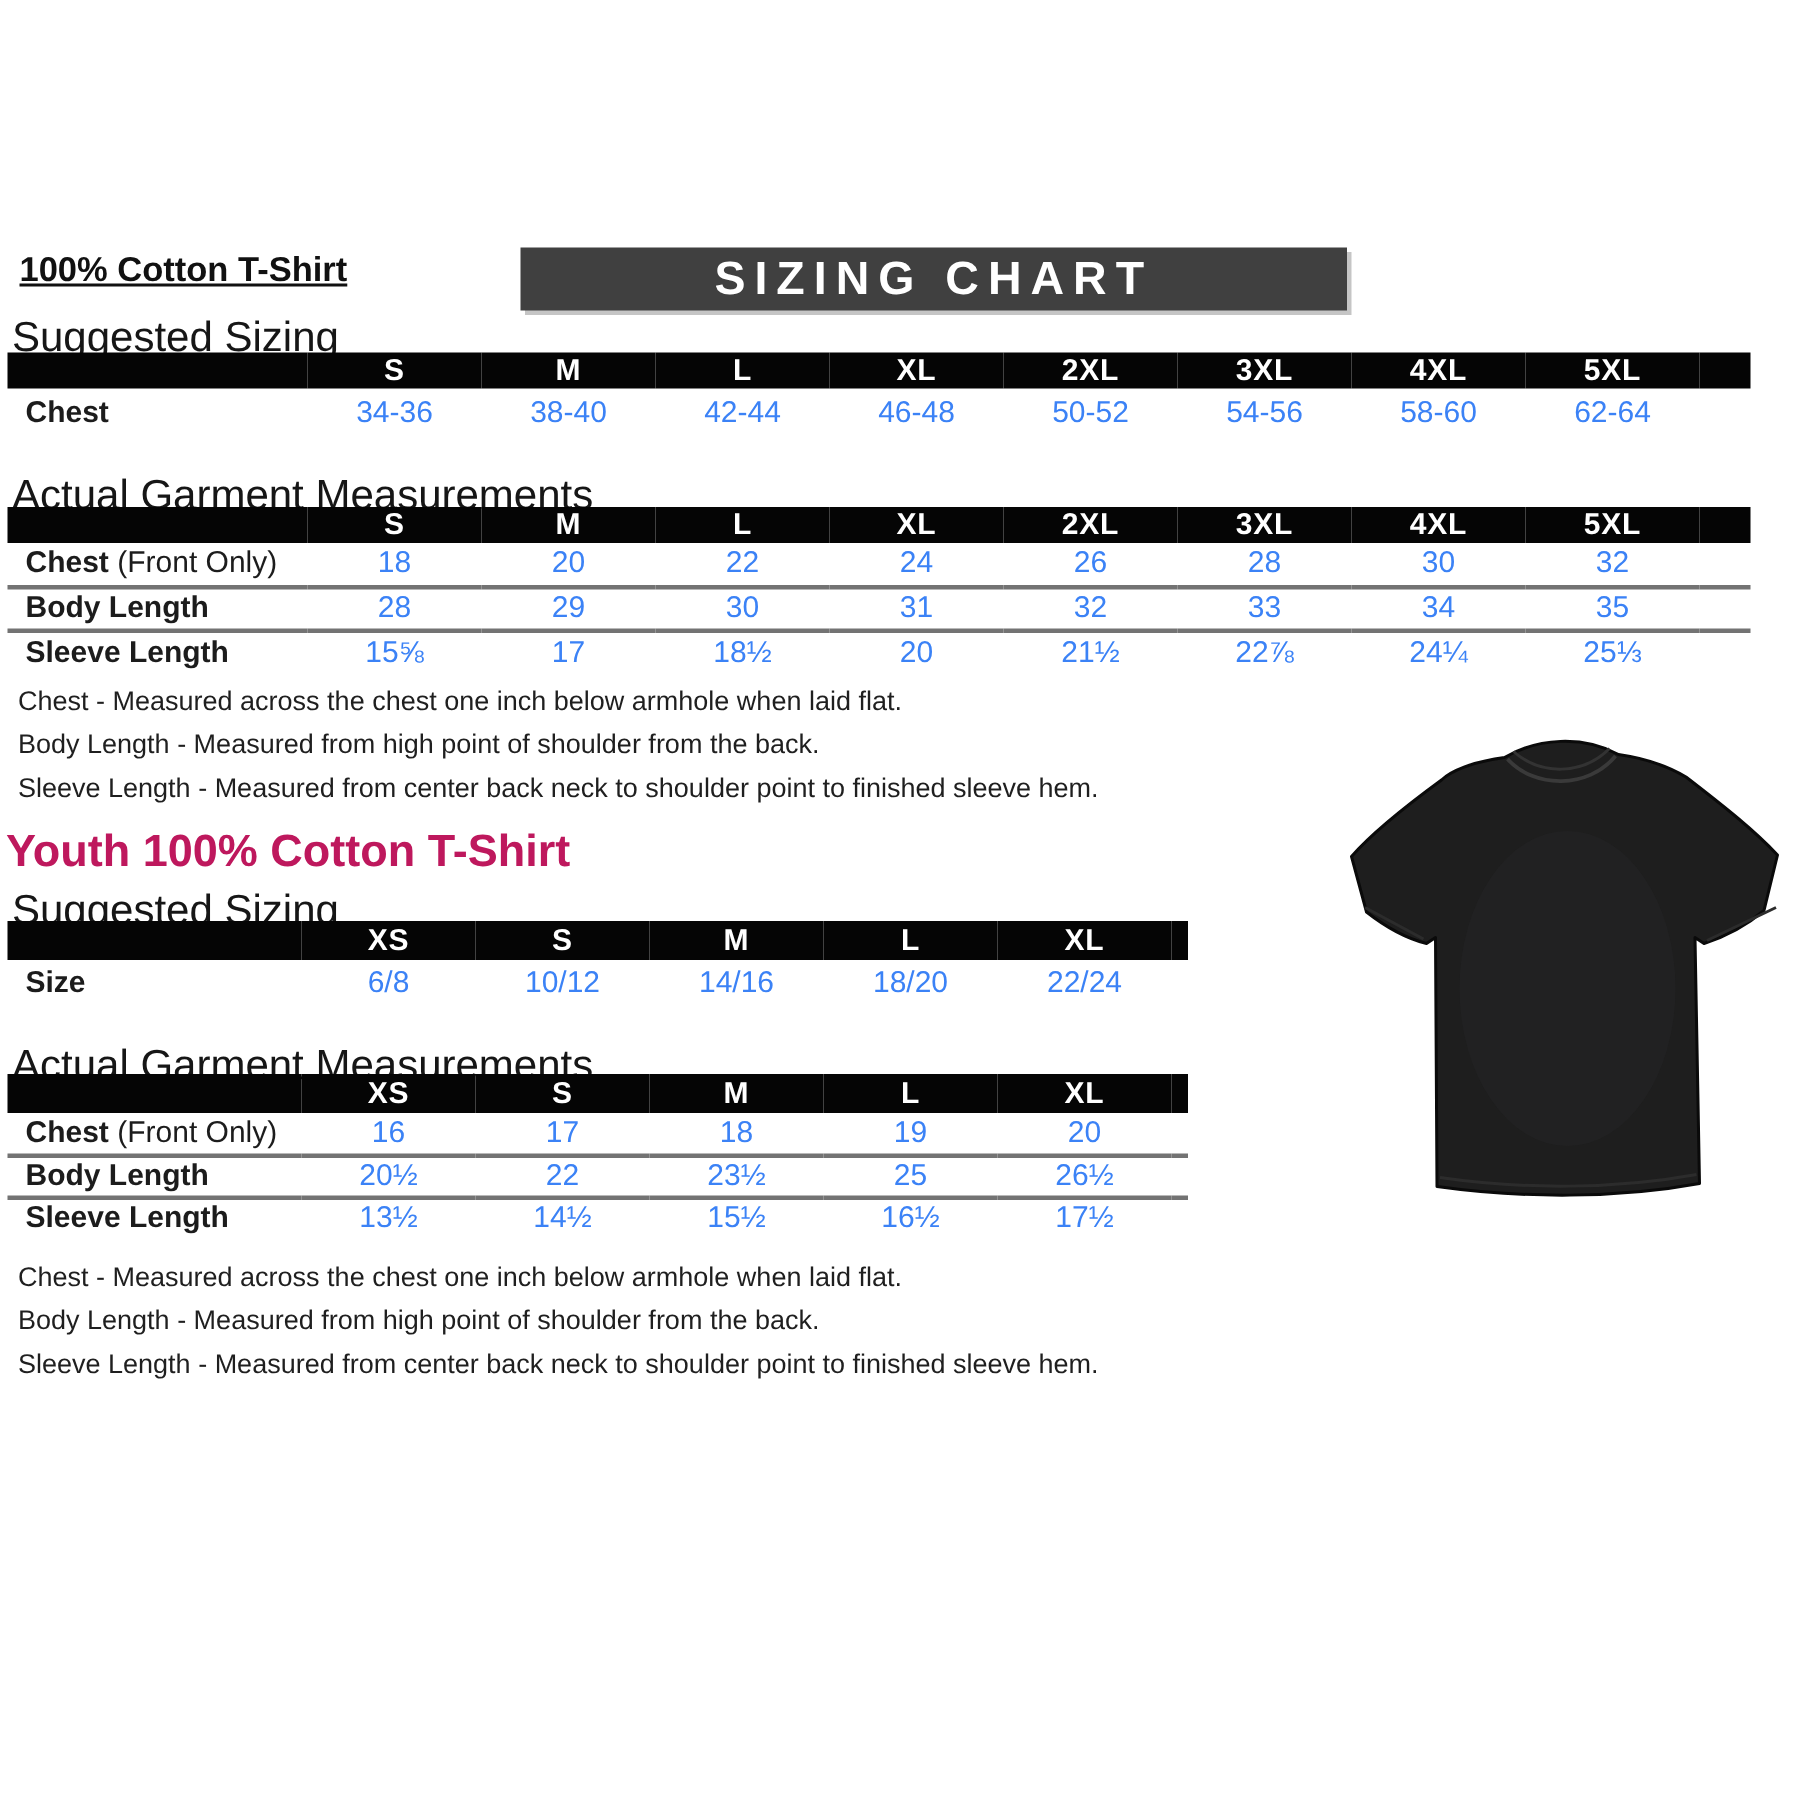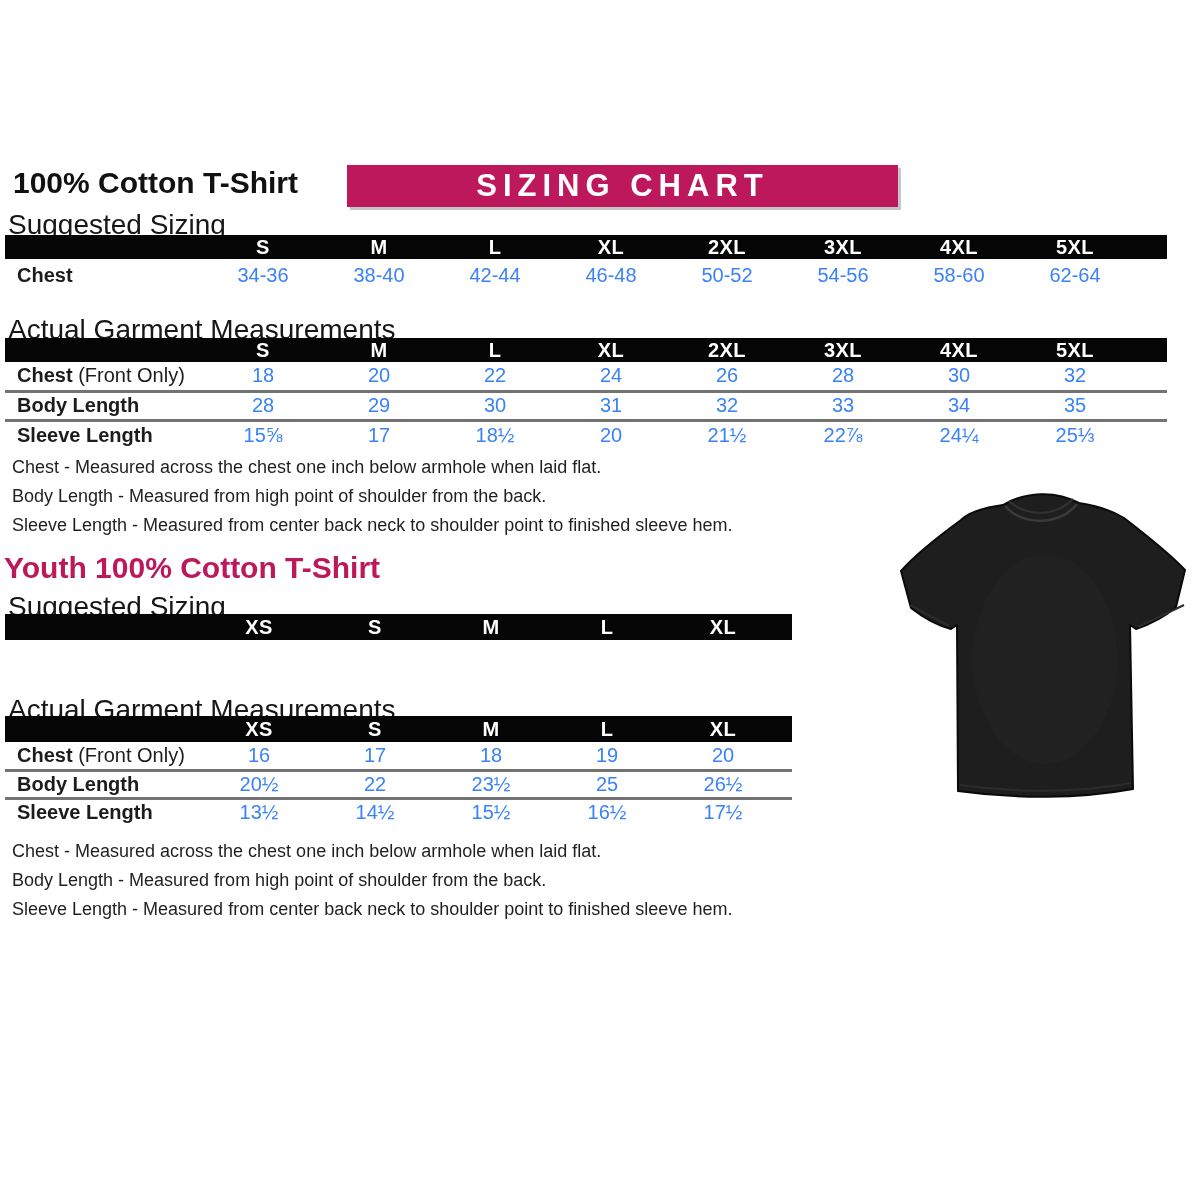--- a/index.html
+++ b/index.html
@@ -4,26 +4,26 @@
 <style>
   * { margin:0; padding:0; box-sizing:border-box; }
   html,body { background:#ffffff; }
   body {
     width:1200px; height:1200px; position:relative;
     font-family:"Liberation Sans","DejaVu Sans",sans-serif;
     color:#1c1c1c;
   }
   .abs { position:absolute; }
 
-  .page-title { left:13px; top:166px; font-size:30px; font-weight:bold; color:#111; }
+  .page-title { left:13px; top:166px; font-size:23px; font-weight:bold; color:#111;text-decoration:underline; }
   .youth-title { left:4px; top:551px; font-size:30px; font-weight:bold; color:#be185d; }
 
   .banner {
     left:347px; top:165px; width:551px; height:42px;
-    background:#be185d; color:#ffffff;
+    background:#404040; color:#ffffff;
     display:flex; align-items:center; justify-content:center;
     font-size:31px; font-weight:bold; letter-spacing:6px;
     box-shadow:3px 3px 0 rgba(150,150,150,.55);
   }
 
   .section-label { font-size:28px; color:#161616; }
   .lbl-sug1 { left:8px; top:209px; }
   .lbl-act1 { left:8px; top:314px; }
   .lbl-sug2 { left:8px; top:591px; }
   .lbl-act2 { left:8px; top:694px; }
@@ -196,20 +196,29 @@
     </colgroup>
   <tbody>
       <tr>
     <th class="bar"></th>
     <th class="bar">XS</th>
     <th class="bar">S</th>
     <th class="bar">M</th>
     <th class="bar">L</th>
     <th class="bar">XL</th>
     <th class="bar"></th>
+  </tr>
+  <tr>
+    <td class="lbl">Size</td>
+    <td class="val">6/8</td>
+    <td class="val">10/12</td>
+    <td class="val">14/16</td>
+    <td class="val">18/20</td>
+    <td class="val">22/24</td>
+    <td></td>
   </tr>
 </tbody>
   </table>
 
 <div class="abs section-label lbl-act2">Actual Garment Measurements</div>
 
 <table class="abs t-youth t4">
   <colgroup>
       <col class="yc-label">
       <col class="yc-data">

